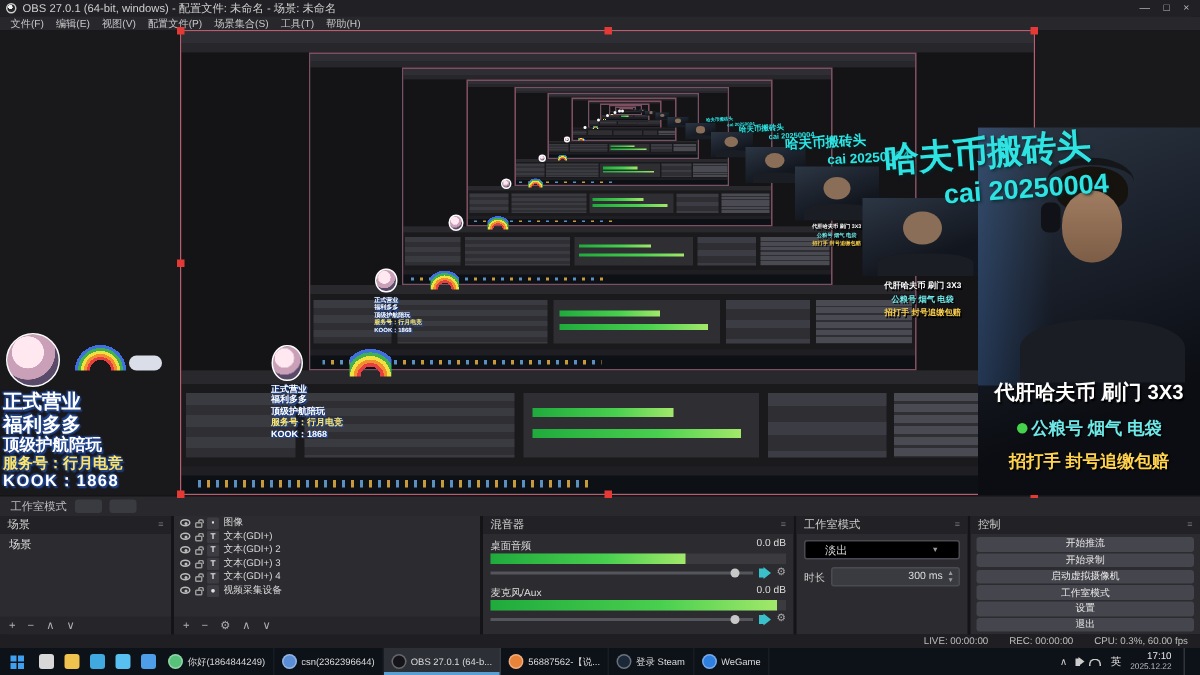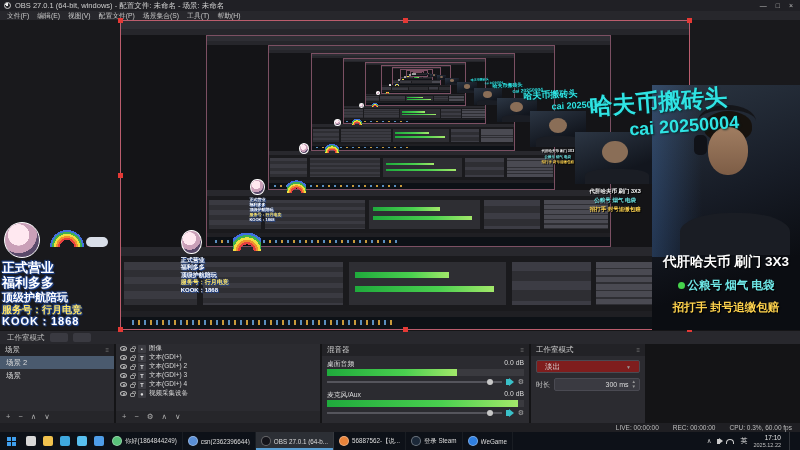--- a/index.html
+++ b/index.html
@@ -157,22 +157,22 @@
   .meter { height:7px; background:#3a3a3f; position:relative; margin:1px 0 2px 0; }
   .meter-fill { position:absolute; left:0; top:0; bottom:0; background:linear-gradient(90deg,#1faa3c,#4ad04f 60%,#a2e86a); }
   .mix-slider { height:7px; display:flex; align-items:center; gap:4px; }
   .sl-track { flex:1; height:2px; background:#55555c; position:relative; }
   .sl-knob { position:absolute; right:5%; top:-2px; width:6px; height:6px; border-radius:50%; background:#c8c8c8; }
   .i-speaker { width:4px; height:6px; background:#3ac0c8; position:relative; flex:none; margin-right:4px; }
   .i-speaker::after { content:""; position:absolute; left:3px; top:-1px; border:4px solid transparent; border-left:5px solid #3ac0c8; }
   .i-gear { font-size:7px; color:#aaa; line-height:7px; }
 
   .p-trans .panel-b { padding:4px 5px; }
-  .combo { height:13px; background:#7f1d1d; border:1px solid #4a4a52; border-radius:2px;
-           display:flex; align-items:center; justify-content:space-between; padding:0 8px; font-size:7.5px; color:#ddd; }
+  .combo { height:13px; background:#000000; border:1px solid #4a4a52; border-radius:2px;
+           display:flex; align-items:center; justify-content:space-between; padding:0 13px; font-size:7.5px; color:#ddd; }
   .combo-arrow { font-size:5px; color:#999; }
   .dur-row { margin-top:5px; display:flex; align-items:center; gap:4px; }
   .dur-label { font-size:7px; color:#ccc; }
   .spinner { flex:1; height:13px; background:#3a3a41; border:1px solid #4a4a52; border-radius:2px;
              display:flex; align-items:center; justify-content:flex-end; gap:3px; padding:0 3px; font-size:7px; color:#ddd; }
   .spin-arrows { display:flex; flex-direction:column; font-size:4.5px; color:#999; line-height:1.05; }
 
   #ctlBody { padding:2px 4px; }
   .ctl-btn { height:9.5px; margin-bottom:1.3px; background:#45454d; border-radius:2px; font-size:6.5px;
              color:#e8e8e8; display:flex; align-items:center; justify-content:center; }
@@ -689,21 +689,20 @@
     <span class="st-btn"></span>
   </div>
 
   <div id="docks">
     <div class="panel p-scenes">
       <div class="panel-h">
         <span>场景</span>
         <span class="ph-grip">≡</span>
       </div>
       <div class="panel-b" id="sceneList">
-          <div class="scene-row sel">场景 2</div>
           <div class="scene-row">场景</div>
         </div>
       <div class="panel-foot" id="sceneFoot">
           <span class="foot-btn">+</span>
           <span class="foot-btn">−</span>
           <span class="foot-btn">∧</span>
           <span class="foot-btn">∨</span>
         </div>
     </div>
 
@@ -812,20 +811,34 @@
             <span>300 ms</span>
             <span class="spin-arrows">
                 <span>▲</span>
                 <span>▼</span>
               </span>
           </div>
         </div>
       </div>
     </div>
 
+    <div class="panel p-controls">
+      <div class="panel-h">
+        <span>控制</span>
+        <span class="ph-grip">≡</span>
+      </div>
+      <div class="panel-b" id="ctlBody">
+          <div class="ctl-btn">开始推流</div>
+          <div class="ctl-btn">开始录制</div>
+          <div class="ctl-btn">启动虚拟摄像机</div>
+          <div class="ctl-btn">工作室模式</div>
+          <div class="ctl-btn">设置</div>
+          <div class="ctl-btn">退出</div>
+        </div>
+    </div>
   </div>
 
   <div id="statusbar">
     <span>LIVE: 00:00:00</span>
     <span>REC: 00:00:00</span>
     <span>CPU: 0.3%, 60.00 fps</span>
   </div>
 </div>
 
 <div id="taskbar">

